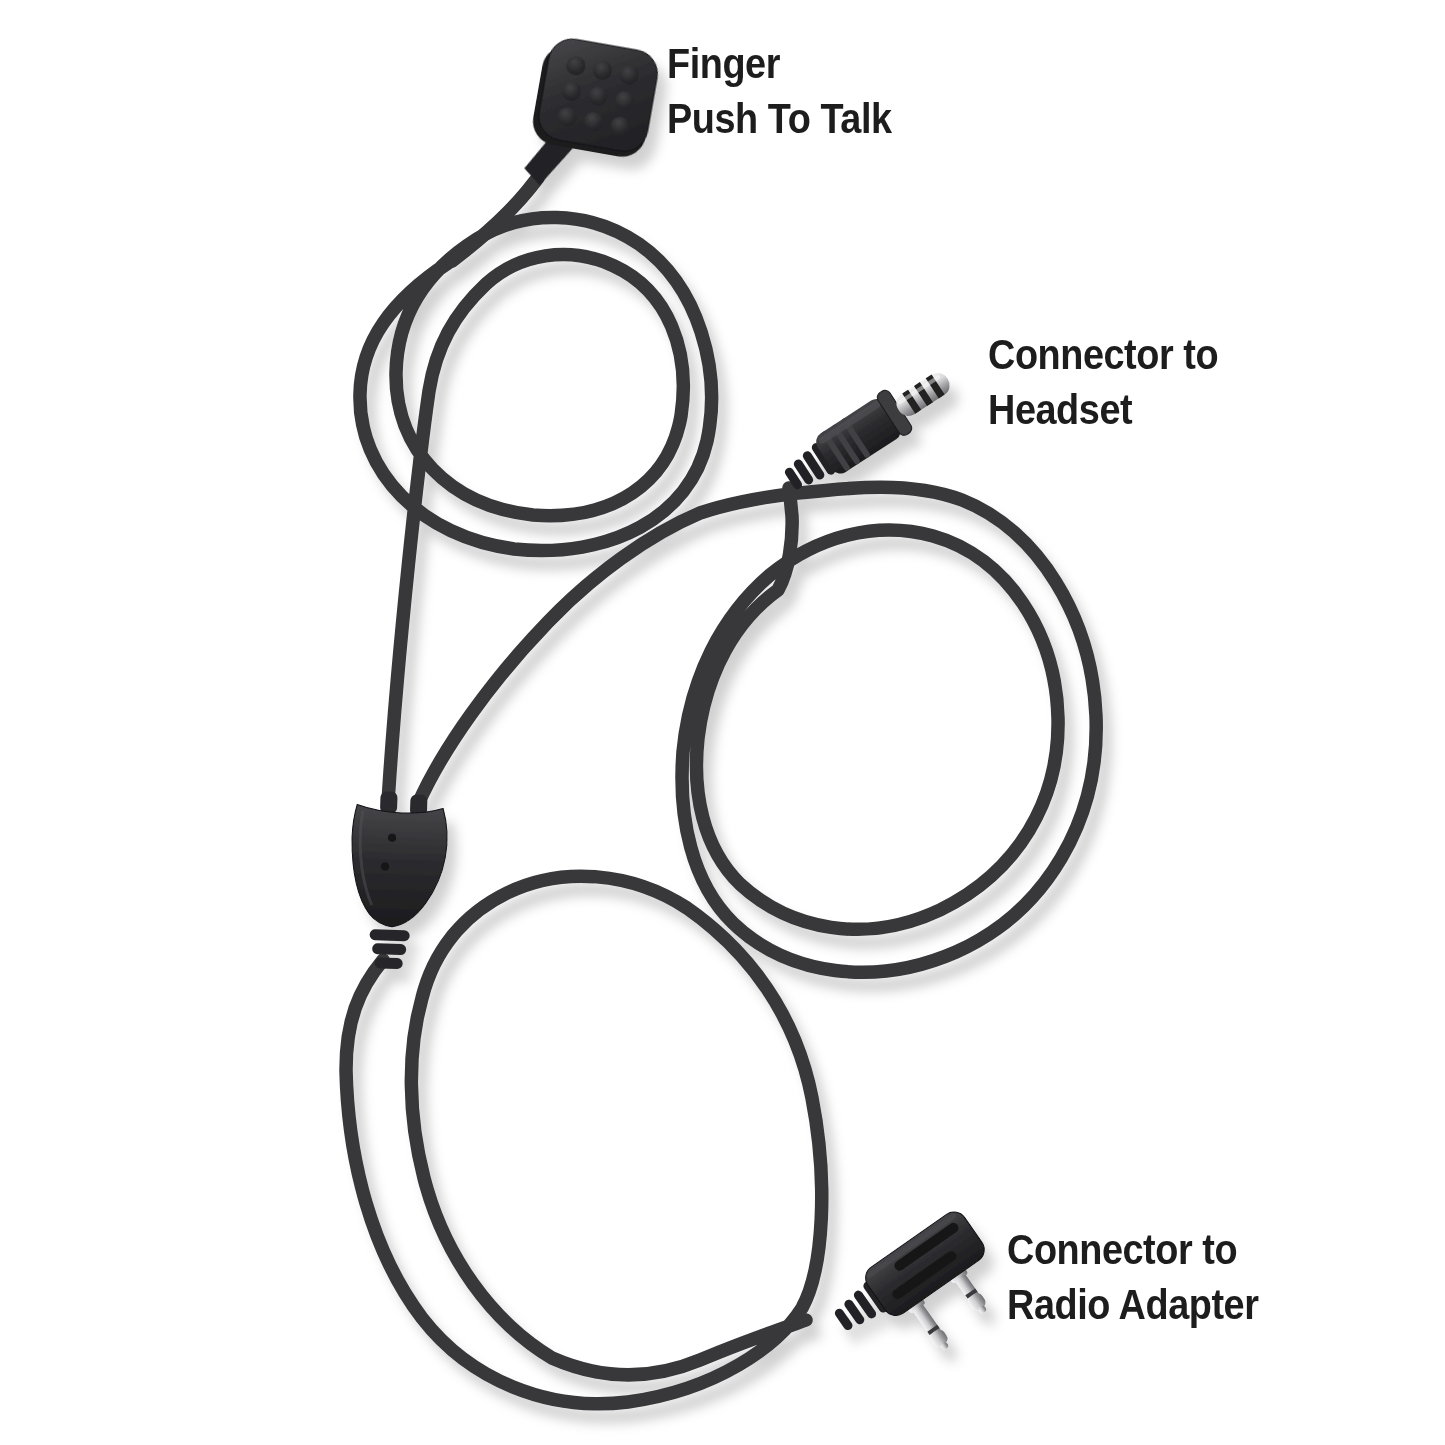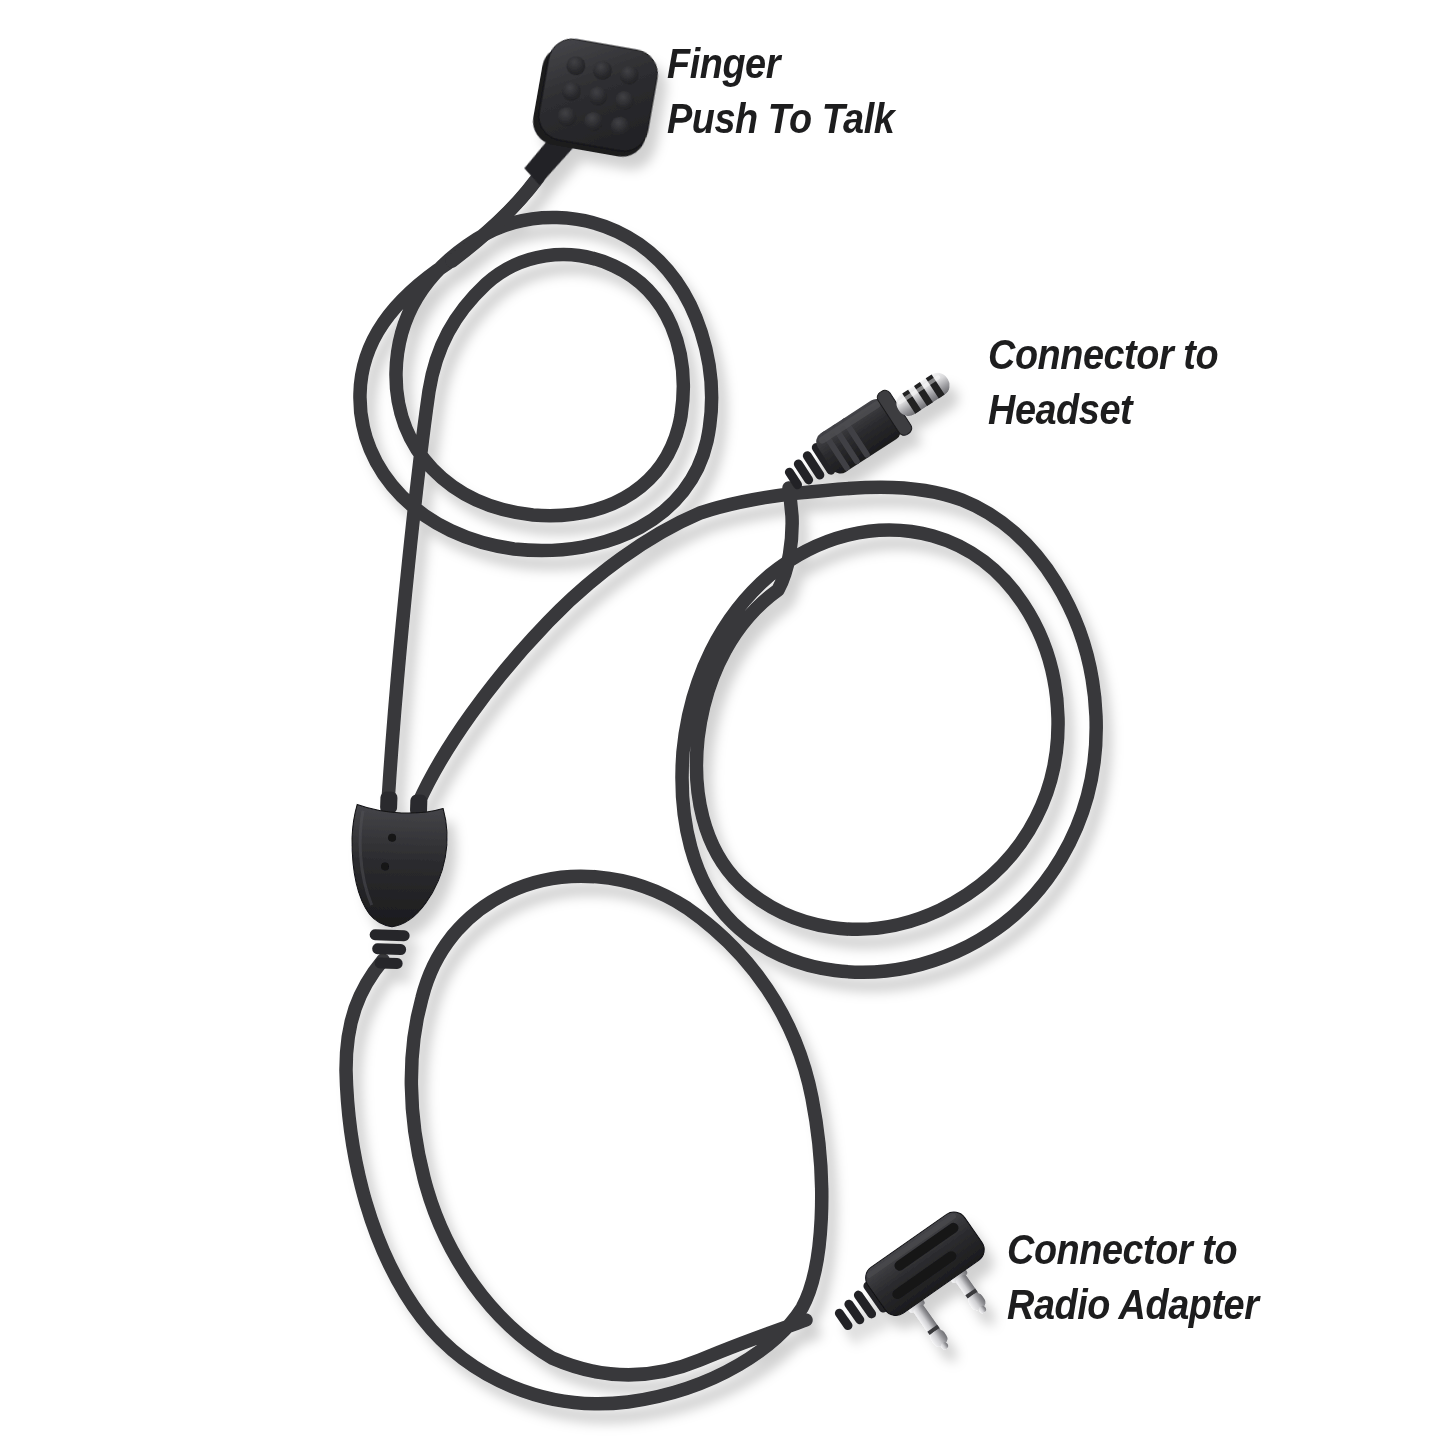--- a/index.html
+++ b/index.html
@@ -1,20 +1,19 @@
 <!DOCTYPE html>
 <html><head>
 <meta charset="utf-8">
 <style>
   html,body { margin:0; padding:0; background:#e8e8e8; }
   .stage {
     position:relative; width:1445px; height:1445px; margin:0 auto;
     background:#ffffff; overflow:hidden;
     font-family:"Liberation Sans", sans-serif;
-    font-style:italic;
   }
   .stage svg { position:absolute; left:0; top:0; }
   .callout {
     position:absolute;
     font-weight:700; font-size:43px; line-height:55px;
     letter-spacing:-0.5px; color:#1d1d1e;
     transform:scaleX(0.88); transform-origin:left top;
     white-space:nowrap;
   }
   #label-ptt     { left:667px; top:36px;  }

